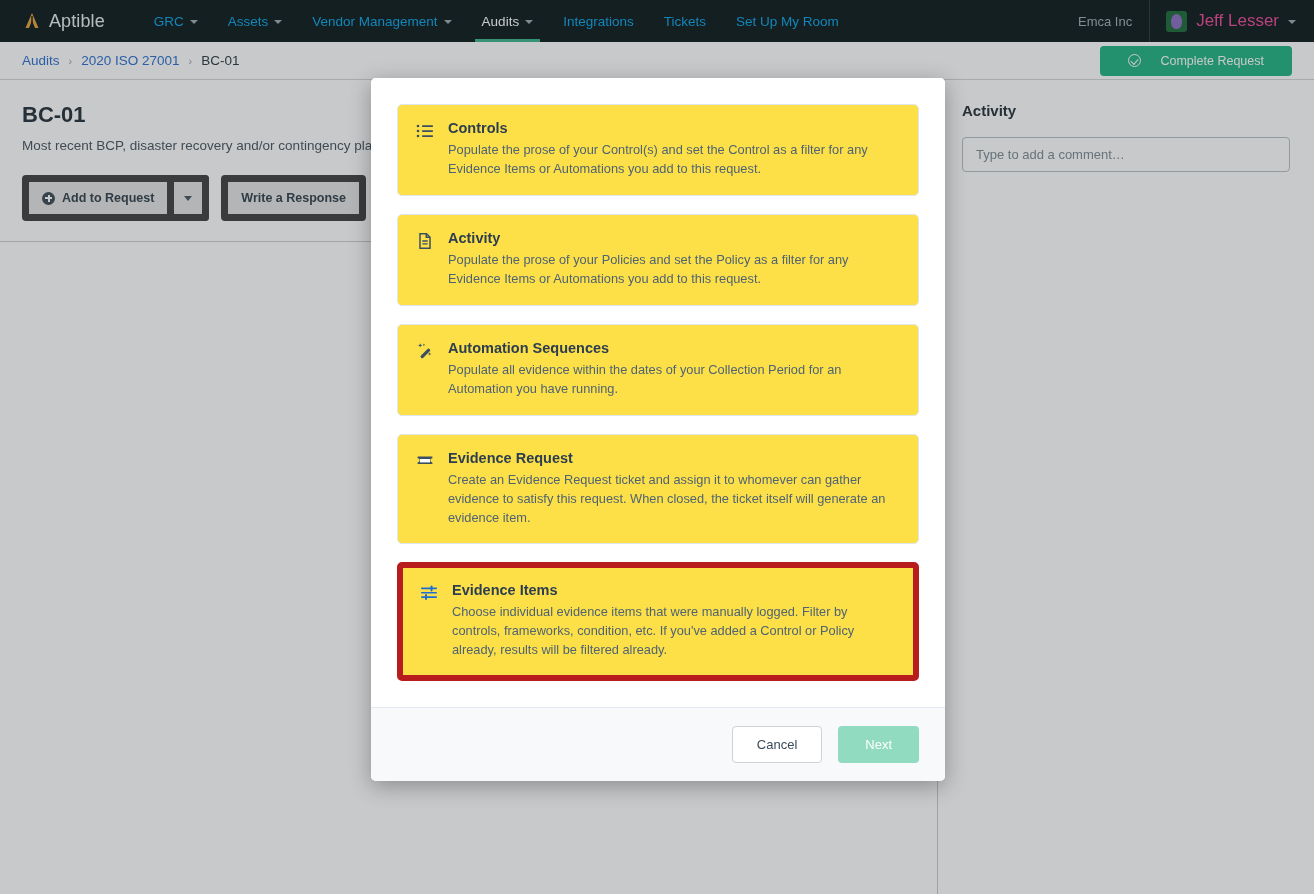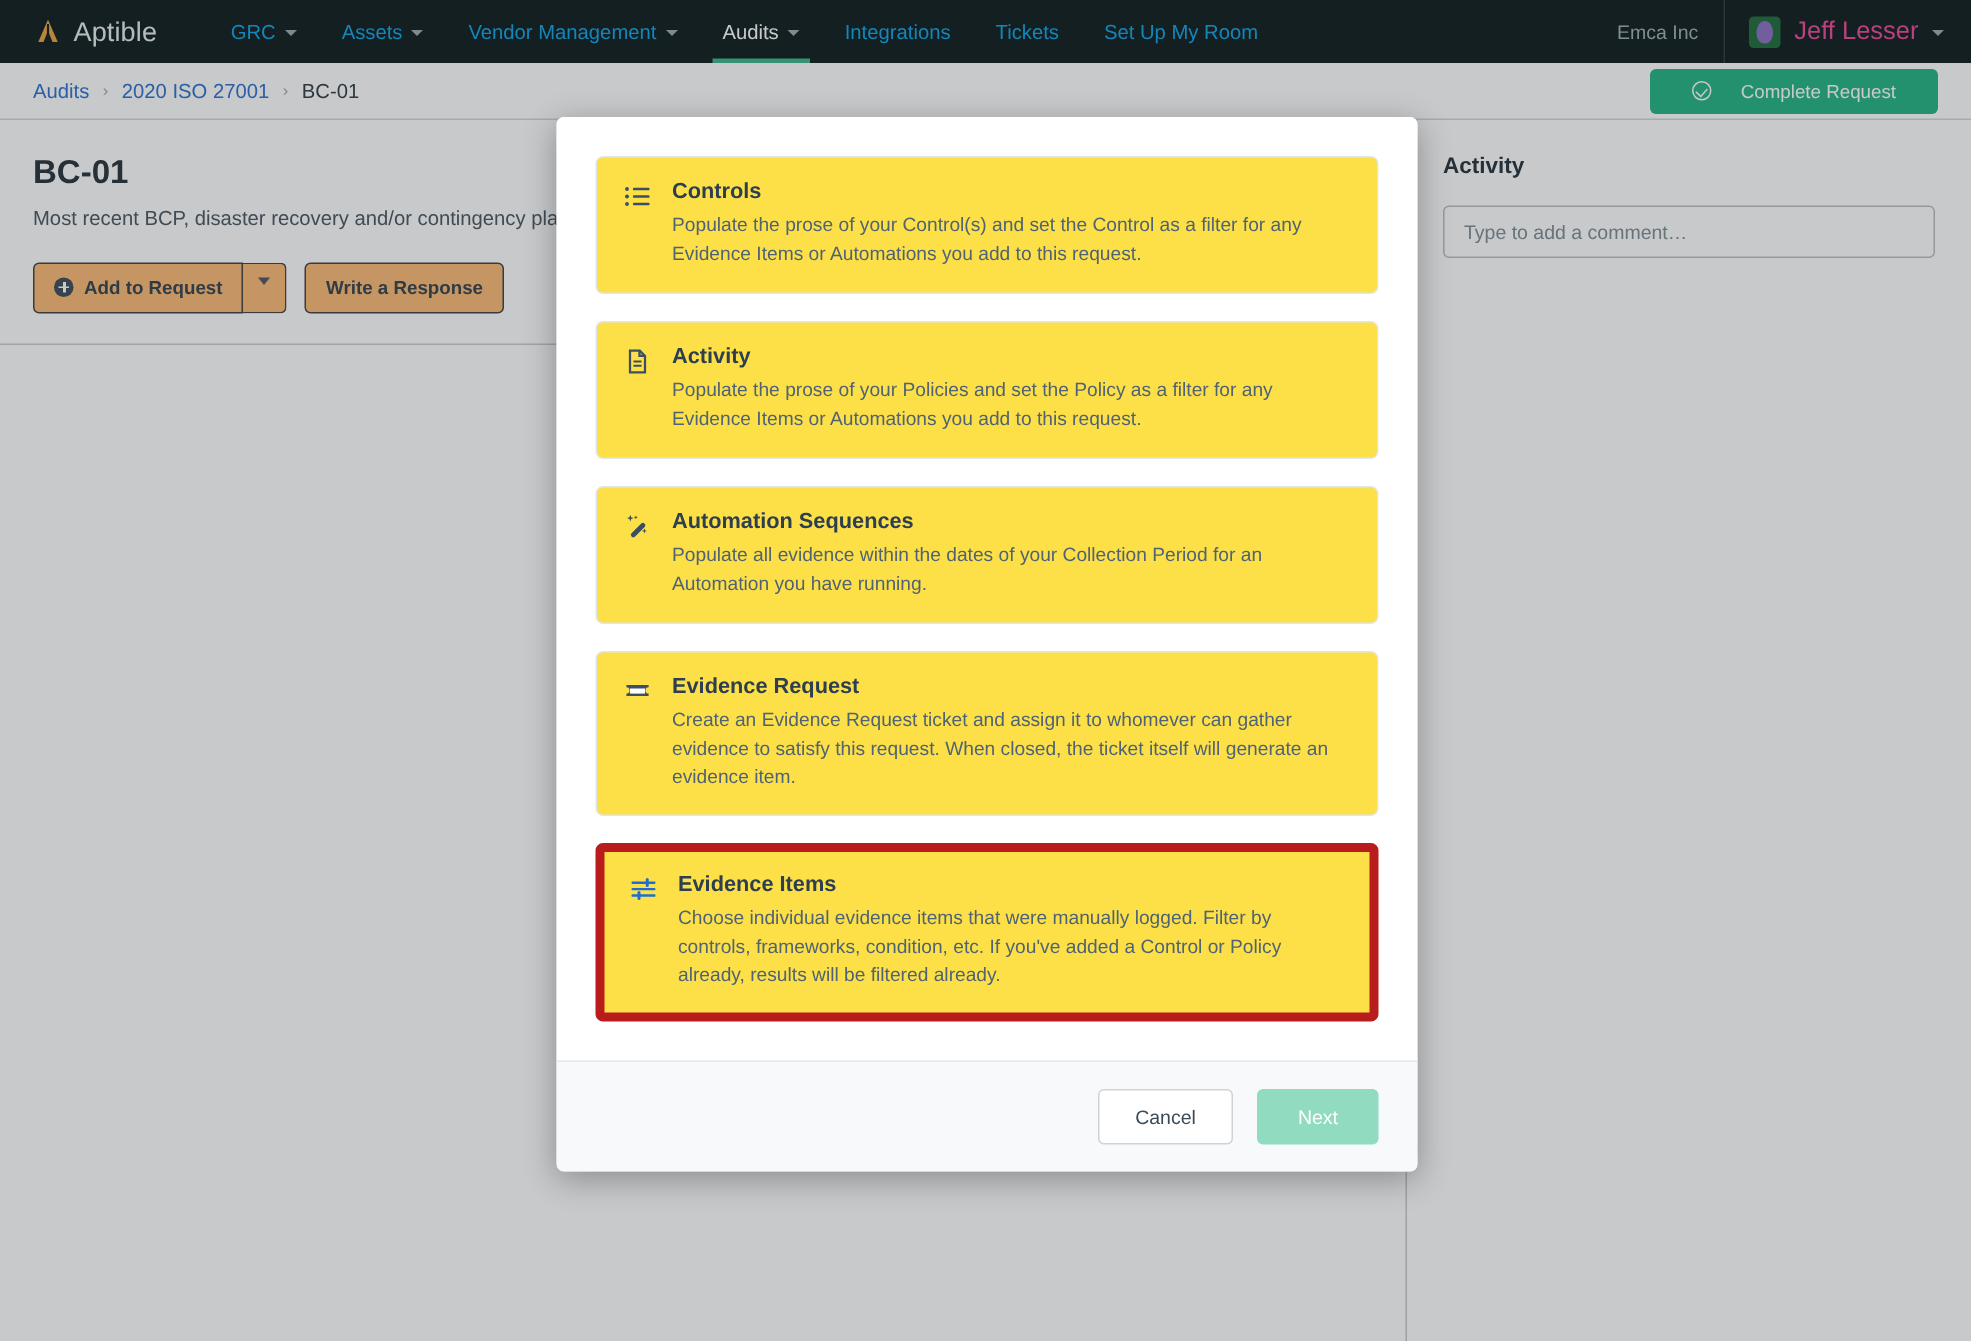--- a/index.html
+++ b/index.html
@@ -80,23 +80,23 @@
   }
 
   .body-wrap { display: flex; height: 814px; }
   .main-col { width: 938px; border-right: 1px solid #c6cbce; position: relative; }
   .main-head { padding: 22px 22px 0 22px; }
   .page-title { font-size: 22px; color: #26313a; font-weight: bold; }
   .page-sub { font-size: 13.5px; color: #4a5660; margin-top: 10px; }
   .btn-row { display: flex; gap: 12px; margin: 22px 0 20px 0; }
   .btn-group { display: flex; }
   .btn-light {
-    background: #fdba74; border: 1px solid #404040; color: #33414c;
+    background: #e5e5e5; border: 7px solid #404040; color: #33414c;
     font-size: 12.5px; font-weight: bold; padding: 9px 13px; cursor: pointer;
-    display: flex; gap: 7px;
+    display: flex; align-items: center; gap: 7px;
   }
   .btn-group .btn-light:first-child { border-radius: 4px 0 0 4px; }
   .btn-group .btn-split { border-radius: 0 4px 4px 0; border-left: none; padding: 9px 10px; }
   .btn-alone { border-radius: 4px; }
   .plus-circle {
     width: 13px; height: 13px; border-radius: 50%; background: #3d4b56; position: relative; flex: none;
   }
   .plus-circle::before, .plus-circle::after {
     content: ""; position: absolute; background: #fff;
   }

